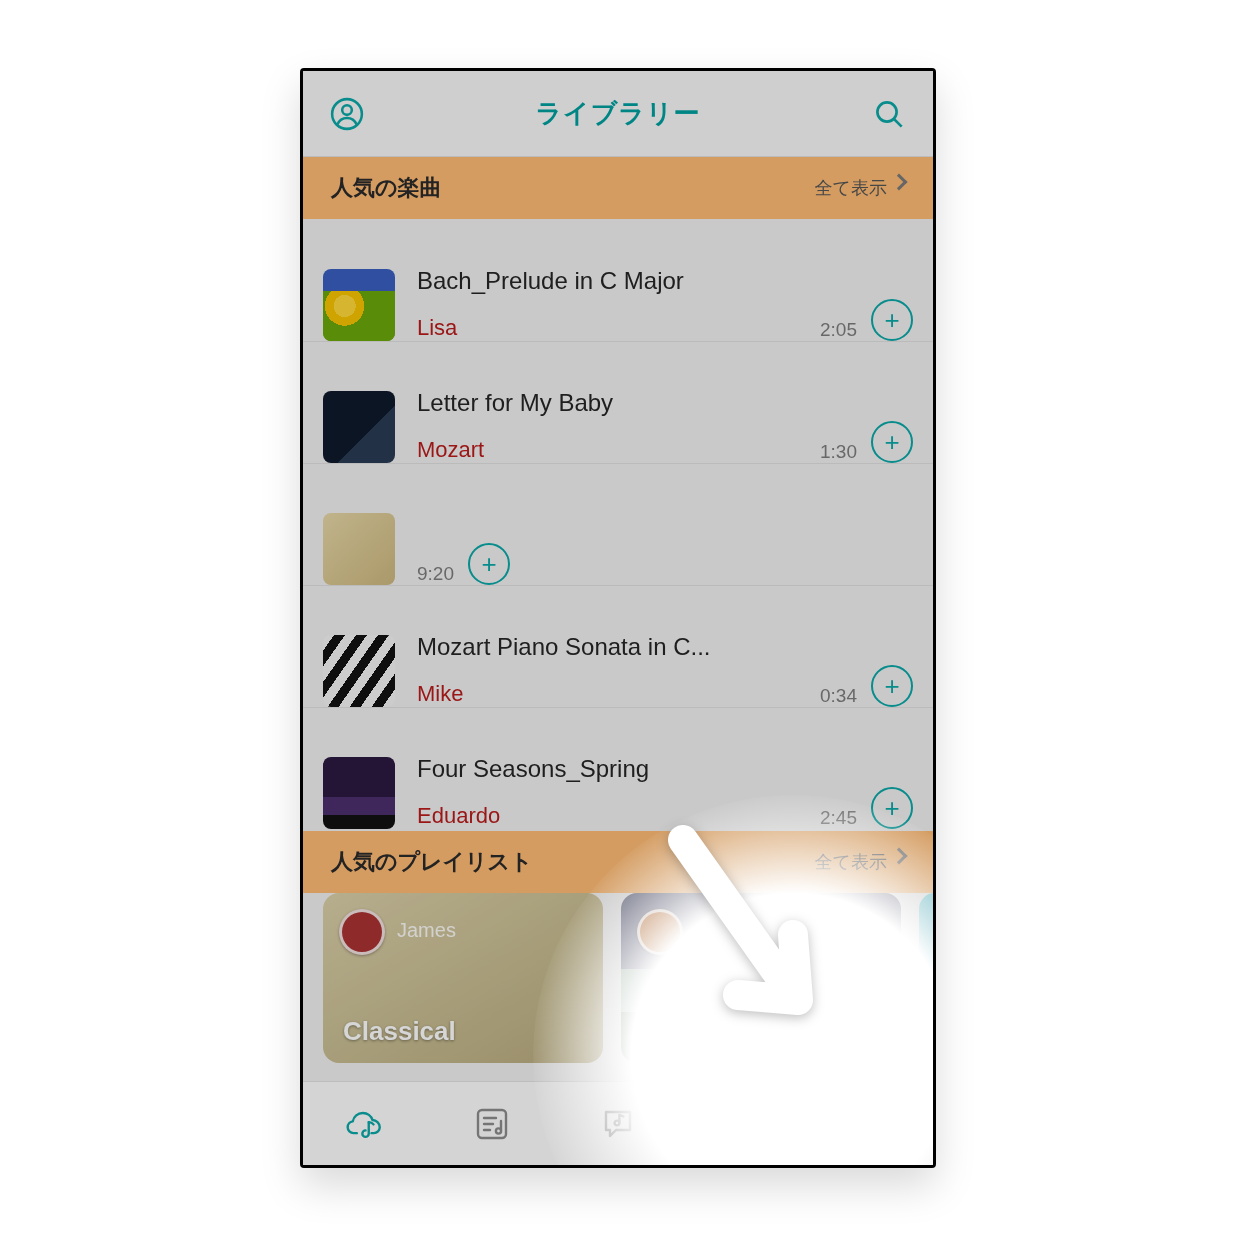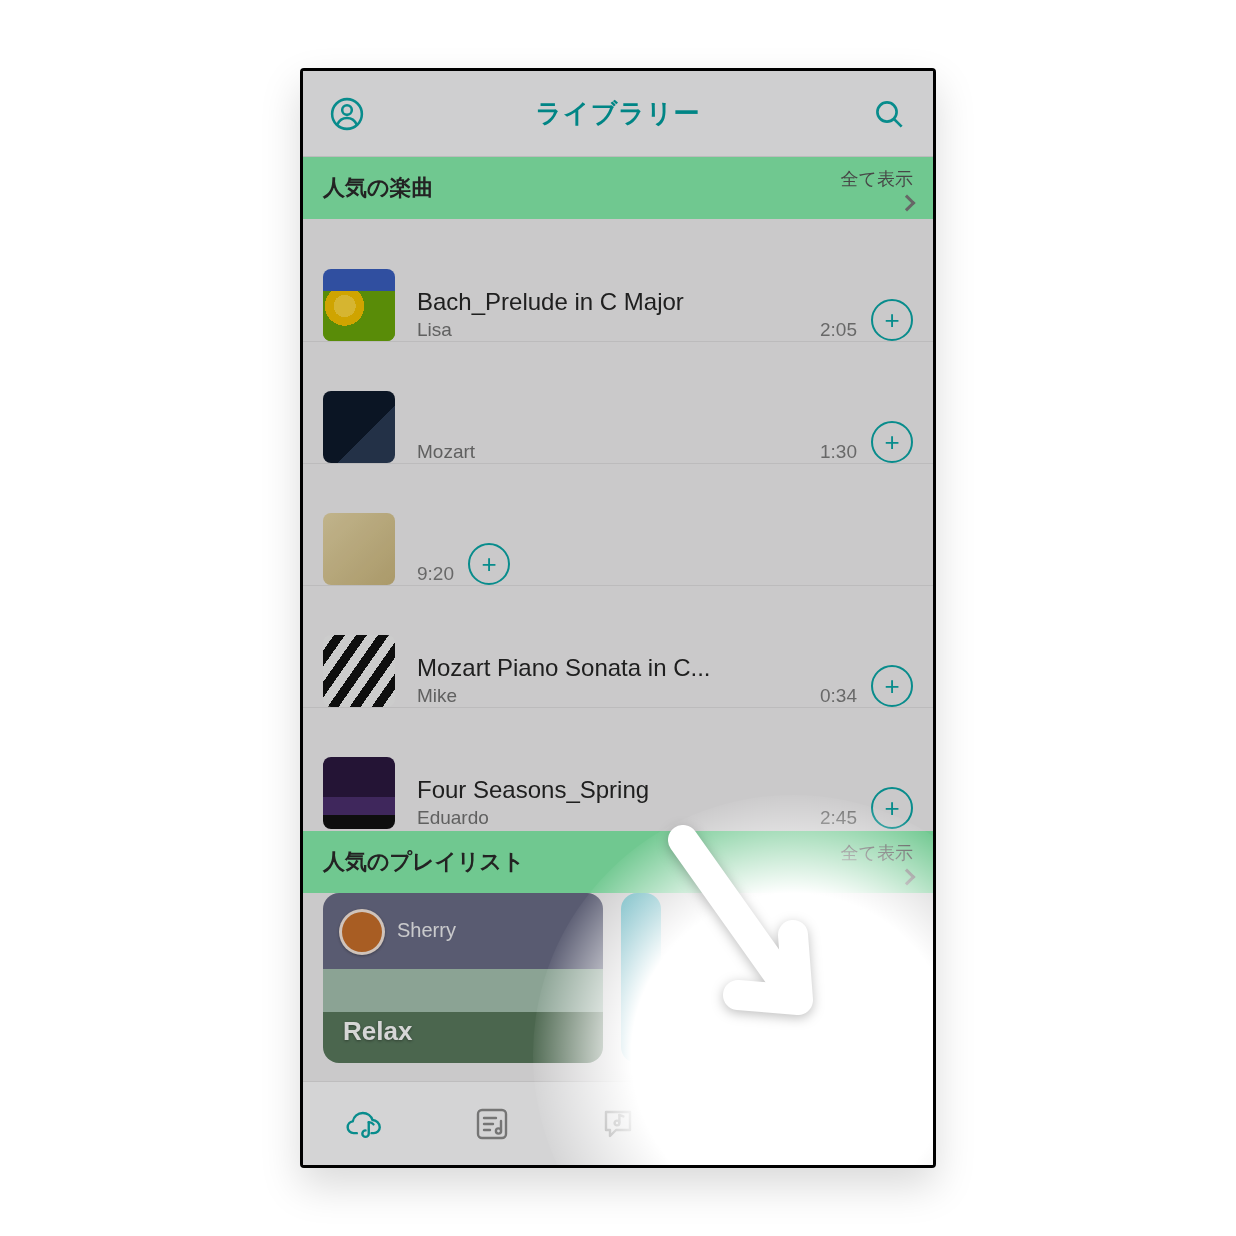--- a/index.html
+++ b/index.html
@@ -7,33 +7,33 @@
   .stage { width: 1236px; height: 1236px; position: relative; display: flex; align-items: center; justify-content: center; }
   .phone { position: relative; width: 636px; height: 1100px; background: #f1f0f1; border: 3px solid #000; border-radius: 4px; overflow: hidden; box-shadow: 0 18px 40px rgba(0,0,0,.15); }
   .dim { position:absolute; inset:0; background: rgba(0,0,0,.16); pointer-events:none; z-index: 60; }
 
   
   .header { position:absolute; top:0; left:0; right:0; height:86px; background:#f7f7f8; display:flex; align-items:center; justify-content:space-between; padding:0 22px; border-bottom:1px solid #e1e0e1; }
   .header .title { color:#009f9f; font-weight:700; font-size:26px; letter-spacing:1px; }
   .icon-btn { width:44px; height:44px; display:flex; align-items:center; justify-content:center; color:#0aa7a7; }
 
   
-  .section-h { position:absolute; left:0; right:0; height:62px; background:#86efac; display:flex; align-items:center; justify-content:space-between; padding:0 20px; }
+  .section-h { position:absolute; left:0; right:0; height:62px; background:#fdba74; display:flex; align-items:center; justify-content:space-between; padding:0 28px; }
   .section-h .lbl { font-size:22px; font-weight:700; color:#2a2a2a; }
-  .section-h .all { display:flex; align-items:flex-end; gap:6px; color:#555; font-size:18px;flex-direction:column; }
+  .section-h .all { display:flex; align-items:flex-start; gap:6px; color:#555; font-size:18px; }
   .section-h .chev { width:12px; height:12px; border-top:3px solid #7a7a7a; border-right:3px solid #7a7a7a; transform: rotate(45deg); }
 
   .sec1 { top:86px; }
   .list { position:absolute; top:148px; left:0; right:0; }
   .row { height:122px; display:flex; align-items:flex-end; padding:0 20px; background:#f1f0f1; }
   .row + .row { border-top:1px solid #e0dfe0; }
   .thumb { width:72px; height:72px; border-radius:8px; flex:0 0 72px; margin-right:22px; background:#888; }
   .tx { flex:1 1 auto; min-width:0; }
   .ttl { font-size:24px; color:#262626; white-space:nowrap; overflow:hidden; text-overflow:ellipsis; }
-  .art { font-size:19px; color:#737373; margin-top:3px; }
+  .art { font-size:22px; color:#b91c1c; margin-top:20px; }
   .dur { font-size:19px; color:#7d7d7d; margin-right:14px; }
   .add { width:42px; height:42px; border-radius:50%; border:2px solid #0aa7a7; color:#0aa7a7; display:flex; align-items:center; justify-content:center; font-size:26px; background:transparent; }
 
   
   .t0 { background: radial-gradient(circle at 30% 30%, #ffd83a 0 18%, #f7c400 18% 32%, #6aa70a 32% 100%); background-color:#6aa70a; border-top: 22px solid #3a5fbf; }
   .t1 { background: linear-gradient(135deg,#0e1a2b 0 60%, #2a3b55 60% 100%); }
   .t2 { background: linear-gradient(135deg,#e6d6a6,#cbb77e); }
   .t3 { background: repeating-linear-gradient(125deg,#f3f3f3 0 9px,#111 9px 18px); }
   .t4 { background: linear-gradient(180deg,#2b1840 0 55%, #4c2f6e 55% 80%, #111 80% 100%); }
 
@@ -101,20 +101,21 @@
           <div class="art">Lisa</div>
         </div>
         <div class="dur">2:05</div>
         <button class="add">
             <span>+</span>
           </button>
       </div>
       <div class="row">
         <div class="thumb t1"></div>
         <div class="tx">
+          <div class="ttl">Letter for My Baby</div>
           <div class="art">Mozart</div>
         </div>
         <div class="dur">1:30</div>
         <button class="add">
             <span>+</span>
           </button>
       </div>
       <div class="row">
         <div class="thumb t2"></div>
         <div class="dur">9:20</div>
@@ -148,20 +149,25 @@
 
     <div class="section-h sec2">
       <div class="lbl">人気のプレイリスト</div>
       <div class="all">
         <span>全て表示</span>
         <span class="chev"></span>
       </div>
     </div>
 
     <div class="cards">
+      <div class="card c0">
+        <div class="avatar"></div>
+        <div class="owner">James</div>
+        <div class="name">Classical</div>
+      </div>
       <div class="card c1">
         <div class="avatar"></div>
         <div class="owner">Sherry</div>
         <div class="name">Relax</div>
       </div>
       <div class="card c2"></div>
     </div>
 
     <div class="tabbar">
       <div class="tab active">

